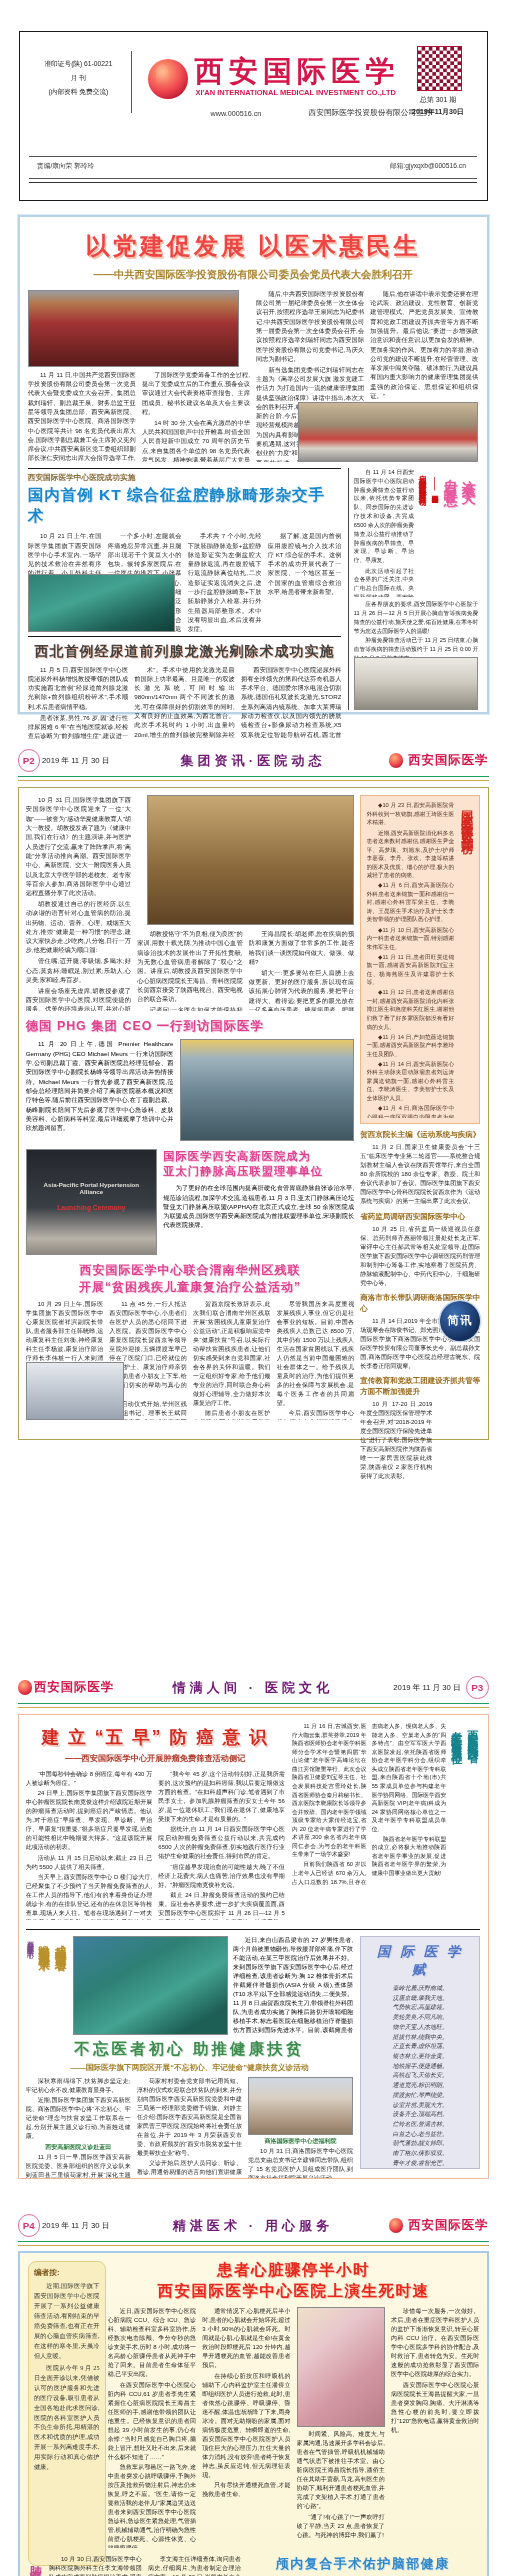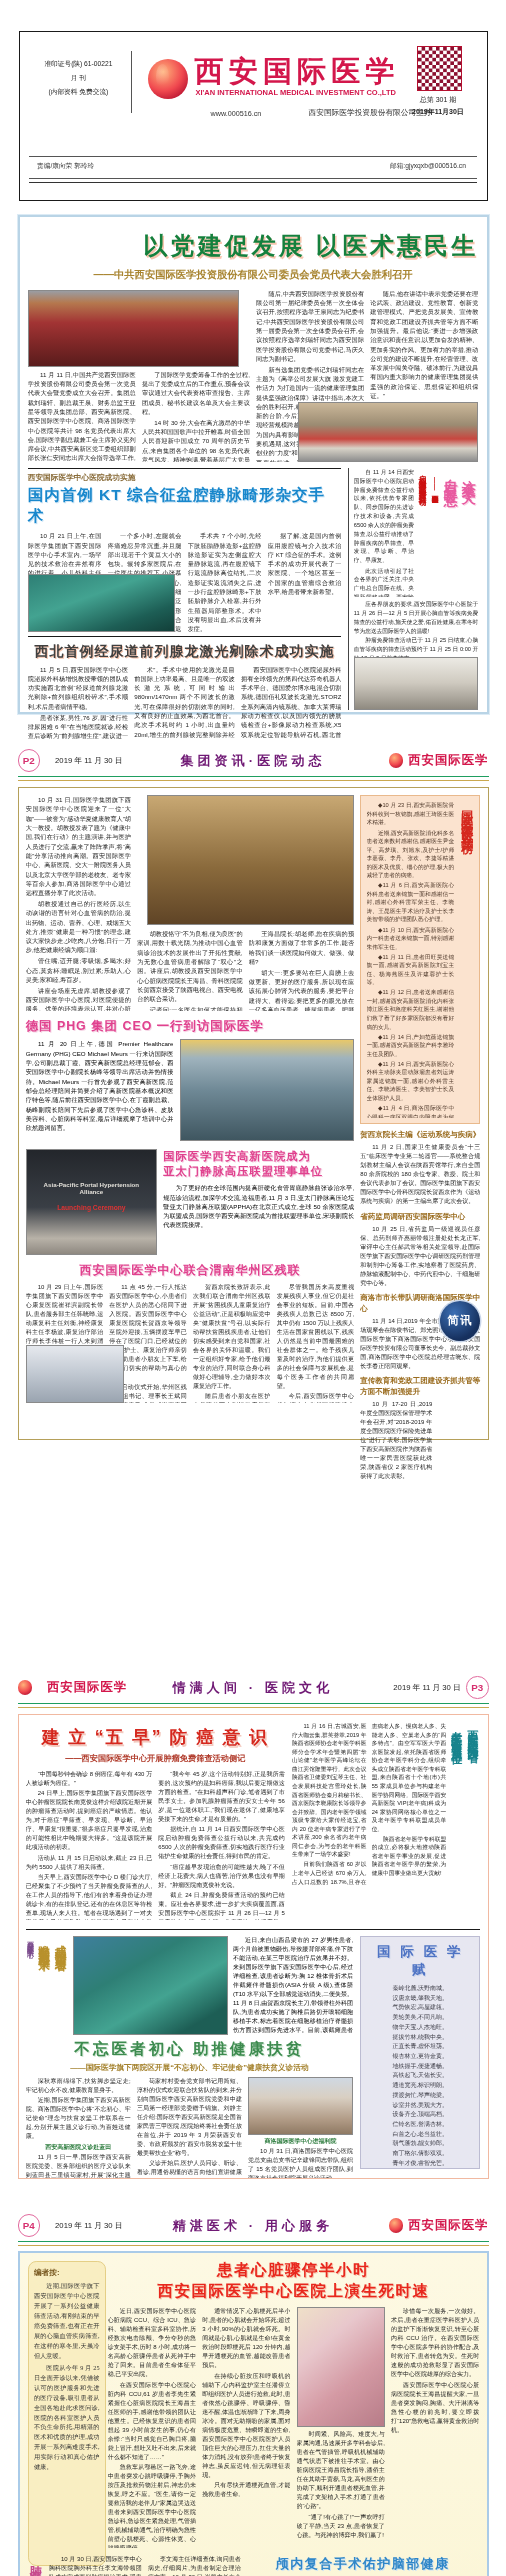--- a/index.html
+++ b/index.html
@@ -22,21 +22,21 @@
   .mh-eng{position:absolute;left:176px;top:56px;width:237px;font-size:7.5px;font-weight:bold;color:#d3174b;}
   .mh-url{position:absolute;left:191px;top:77px;font-size:7.2px;color:#333;}
   .mh-org{position:absolute;left:289px;top:76px;font-size:7.7px;color:#333;}
   .mh-qr{position:absolute;right:25px;top:14.4px;width:43px;height:43px;border:0.5px solid #b5102f;background:repeating-conic-gradient(#8c1030 0% 25%,#fff 0% 50%);background-size:7.2px 7.2px;}
   .mh-issue{position:absolute;right:17.5px;top:62px;width:62px;text-align:center;font-size:7px;color:#222;line-height:1.7;}
   .mh-rule{position:absolute;left:9.3px;right:9.3px;height:0.5px;background:#555;}
   .mh-editors{position:absolute;left:17.5px;top:130px;font-size:6.7px;color:#333;}
   .mh-mail{position:absolute;right:20.6px;top:130px;font-size:6.7px;color:#333;}
   
   #page1{top:215px;left:17.5px;width:471px;height:499px;border:2.6px solid #b9d4e6;outline:0.5px solid #dcebf5;padding:6.2px 8.2px;background:#fff;}
-  .p1-h1{margin-top:7.2px;text-align:right;font-size:24px;font-weight:900;color:#15803d;letter-spacing:3.1px;text-shadow:1.5px 1.5px 0 #f6c4ad;}
+  .p1-h1{margin-top:7.2px;text-align:center;font-size:24px;font-weight:900;color:#ef4444;letter-spacing:3.1px;text-shadow:1.5px 1.5px 0 #f6c4ad;}
   .p1-sub{margin-top:5.2px;text-align:center;font-size:10.3px;font-weight:bold;color:#a8842f;}
   .p1-art1{margin-top:7.2px;height:173px;}
   .p1-art1 .ph-meeting{position:absolute;left:0;top:1px;width:47%;height:77px;background:linear-gradient(180deg,#9a9da3 0%,#b5784e 16%,#a23434 42%,#7c2626 72%,#591c1c 100%);}
   .p1-art1 .ph-group{position:absolute;right:0;bottom:0;width:40%;height:60px;background:linear-gradient(180deg,#cbb89a,#9b8b72 38%,#c8463f 62%,#d8d3c8 78%,#8e8e8e);}
   .pt158{padding-top:81px;}
   .pb124{padding-bottom:64px;}
   .p1-bottom{margin-top:6.2px;display:flex;height:242px;}
   .p1-left{width:71%;padding-right:6.2px;box-sizing:border-box;}
   .p1-rail{width:29%;border-left:0.5px solid #444;padding-left:5.2px;box-sizing:border-box;display:flex;flex-direction:column;}
   .p1-div{border-top:1px solid #1a1a1a;margin:0 0 4.1px;}
@@ -50,21 +50,21 @@
   .rail-lead{flex:1;font-size:5.7px;line-height:1.55;text-align:justify;color:#222;overflow:hidden;}
   .rail-vsub{font-size:7.7px;font-weight:bold;color:#c11;letter-spacing:1.5px;height:129px;}
   .rail-vdash{font-size:6.7px;font-weight:bold;color:#c11;height:124px;padding-top:9.3px;}
   .rail-pink{display:flex;}
   .rail-pink span{font-size:14px;font-weight:900;color:#e85aa0;letter-spacing:4.1px;text-shadow:1px 1px 0 #f8d3e4;}
   .rail-paras{font-size:5.7px;line-height:1.55;text-align:justify;color:#222;flex:1;overflow:hidden;margin-top:3.1px;}
   .rail-paras p{margin:0 0 1px;text-indent:2em;}
   .ph-hall{height:53px;background:linear-gradient(180deg,#eceae4,#cfcac0 48%,#a9a49a 80%,#8f8a80);}
   
   .sec-head{position:absolute;left:17.5px;width:471px;height:29px;display:grid;grid-template-columns:1fr auto 1fr;align-items:center;}
-  .sec-left{display:flex;align-items:center;gap:15px;justify-self:start;text-align:right;}
+  .sec-left{display:flex;align-items:center;gap:2px;justify-self:start;text-align:right;}
   .sec-right{display:flex;align-items:center;gap:5.2px;justify-self:end;}
   .p-badge{width:20.6px;height:20.6px;border-radius:50%;border:1px solid #e26a9e;color:#d6306f;font-weight:900;font-size:9.8px;display:flex;align-items:center;justify-content:center;background:#fff;}
   .sec-date{font-size:7.7px;color:#222;}
   .sec-title{font-size:13px;font-weight:bold;color:#701a75;letter-spacing:4.1px;}
   .logo-mini{width:14.4px;height:14.4px;border-radius:50%;background:radial-gradient(circle at 38% 32%,#ffb27a,#f0484f 52%,#b5102f 85%);}
   .logo-word{font-size:12.4px;font-weight:900;color:#d3174b;letter-spacing:1px;}
   .sec-rule{position:absolute;left:17.5px;width:471px;height:3.1px;border-top:1.5px solid #1e9e60;border-bottom:0.5px solid #caa84f;}
   
   #page2{top:787px;left:17.5px;width:471px;height:653px;border:1px solid #b5a05a;padding:7.2px;background:#fff;display:flex;gap:6.2px;}
   .p2-main{flex:1;display:flex;flex-direction:column;}
@@ -116,21 +116,21 @@
   .vt-purple{font-size:6.7px;font-weight:bold;color:#7a4a8c;letter-spacing:1.5px;}
   .vt-gold{font-size:11.3px;font-weight:900;color:#b8912c;letter-spacing:2.1px;text-shadow:0.5px 0.5px 0 #efe3bd;}
   .ph-or3{width:155px;background:linear-gradient(150deg,#3f7f9e 0%,#2e7f75 35%,#43a391 60%,#1d5e55 85%);}
   .p3-rowB-text{flex:1;font-size:6px;line-height:1.5;text-align:justify;overflow:hidden;}
   .p3-rowB-text p{margin:0 0 1.5px;text-indent:2em;}
   .p3-rowC{flex:1;margin-top:4.1px;}
   .p3-hC{text-align:center;font-size:15.5px;font-weight:900;color:#3d8b4f;letter-spacing:3.1px;text-shadow:1px 1px 0 #d2e8d5;font-family:"Liberation Serif","DejaVu Serif",serif;}
   .p3-subC{text-align:center;font-size:7.7px;font-weight:bold;color:#a5832f;margin:3.1px 0 4.1px;}
   .p3-artC-body{height:101px;}
   .ph-build{height:58px;background:linear-gradient(180deg,#cfd8e2 0%,#d9cfc2 35%,#b09a85 75%,#8f7a64);margin-bottom:2.1px;}
-  .poem{width:120px;background:#e7e7f1;border:0.5px solid #bcbcd2;padding:6.2px 7.2px;box-sizing:border-box;overflow:hidden;}
+  .poem{width:120px;background:#e7e7f1;border:0.5px solid #bcbcd2;padding:6.2px 7.2px;box-sizing:border-box;overflow:hidden;font-style:italic;}
   .poem-title{text-align:center;font-size:13.4px;font-weight:900;color:#4f74c4;letter-spacing:3.1px;text-shadow:1px 1px 0 #c9d2ea;margin-bottom:5.2px;}
   .poem-lines p{margin:0;text-indent:0;font-size:6px;line-height:1.62;color:#3c3c46;text-align:center;font-family:"Liberation Serif","DejaVu Serif",serif;}
   
   #page4{top:2251px;left:17.5px;width:471px;height:650px;border:2.1px solid #aacbe8;padding:7.2px;background:linear-gradient(180deg,#fdf9e3,#faf3cd);}
   .ed-note{position:absolute;left:8.2px;top:8.2px;width:78px;height:305px;background:#f9eec2;border:1px solid #e5cf86;border-radius:8.2px;padding:6.2px 5.2px;box-sizing:border-box;}
   .ed-title{font-size:7.7px;font-weight:bold;color:#7a5a22;margin-bottom:3.1px;}
   .ed-paras{font-size:6.2px;line-height:1.6;text-align:justify;color:#333;font-family:"Liberation Serif","DejaVu Serif",serif;}
   .ed-paras p{margin:0 0 2.1px;text-indent:2em;}
   .p4-artA{margin-left:81px;}
   .p4-hA{text-align:center;font-size:15.5px;font-weight:900;color:#e8271d;letter-spacing:1.5px;line-height:1.35;text-shadow:1px 1px 0 #f6c4ad;}
@@ -308,20 +308,21 @@
           <span class="hr-mag" style="font-size:11.3px;">亚太门静脉高压联盟理事单位</span>
           <div class="p2-artC-text paras">
               <p>为了更好的在全球范围内提高肝硬化食管胃底静脉曲张诊治水平,规范诊治流程,加深学术交流,造福患者,11 月 3 日,亚太门静脉高压论坛暨亚太门静脉高压联盟(APPHA)在北京正式成立,全球 50 余家医院成为联盟成员,国际医学西安高新医院成为首批联盟理事单位,宋瑛副院长代表医院接牌。</p>
             </div>
         </div>
       </div>
 
       <div class="p2-artD">
         <div class="p2-artD-heads">
           <span class="hr-mag" style="display:block;font-size:12px;">西安国际医学中心联合渭南华州区残联</span>
+          <span class="hr-mag" style="display:block;font-size:12px;">开展“贫困残疾儿童康复治疗公益活动”</span>
         </div>
         <div class="cols p2-artD-body">
           <div class="photo ph-room"></div>
           <div class="col pb124" style="font-size:6px;">
               <p>10 月 29 日上午,国际医学集团旗下西安国际医学中心康复医院崔祥滨副院长带队,患者服务部主任韩晓晔,运动康复科主任刘衡,神经康复科主任李杨波,康复治疗部治疗师长李伟桩一行人来到渭南市的华州区残疾人联合会,迎接 12 名残疾儿童前往西安国际医学中心康复医院,将在这所大型现代化综合医院开始为期两个月的免费治疗。出发前,在华州区残疾人联合会广场举行了一个简短的仪式,随后一行人与孩子们一同赶往西安国际医学中心。</p>
             </div>
           <div class="col" style="font-size:6px;">
               <p>11 点 45 分,一行人抵达西安国际医学中心,小患者们在医护人员的悉心陪同下进入医院。西安国际医学中心康复医院院长贺西京等领导至院外迎接,五辆摆渡车早已停在了医院门口,已经就位的医生,护士、康复治疗师亲切地帮助患者小朋友上下车,给予他们切实的帮助与真心的关怀。</p>
               <p>启动仪式开始,华州区残联党组书记、理事长王斌同志致辞表示,非常感谢西安国际医学中心为患者提供这么好的就医环境和周全的服务,希望我们通过此次活动共同探索一种新的扶贫助残模式,不忘初心,携手共同推进扶贫助残事业。</p>
             </div>

